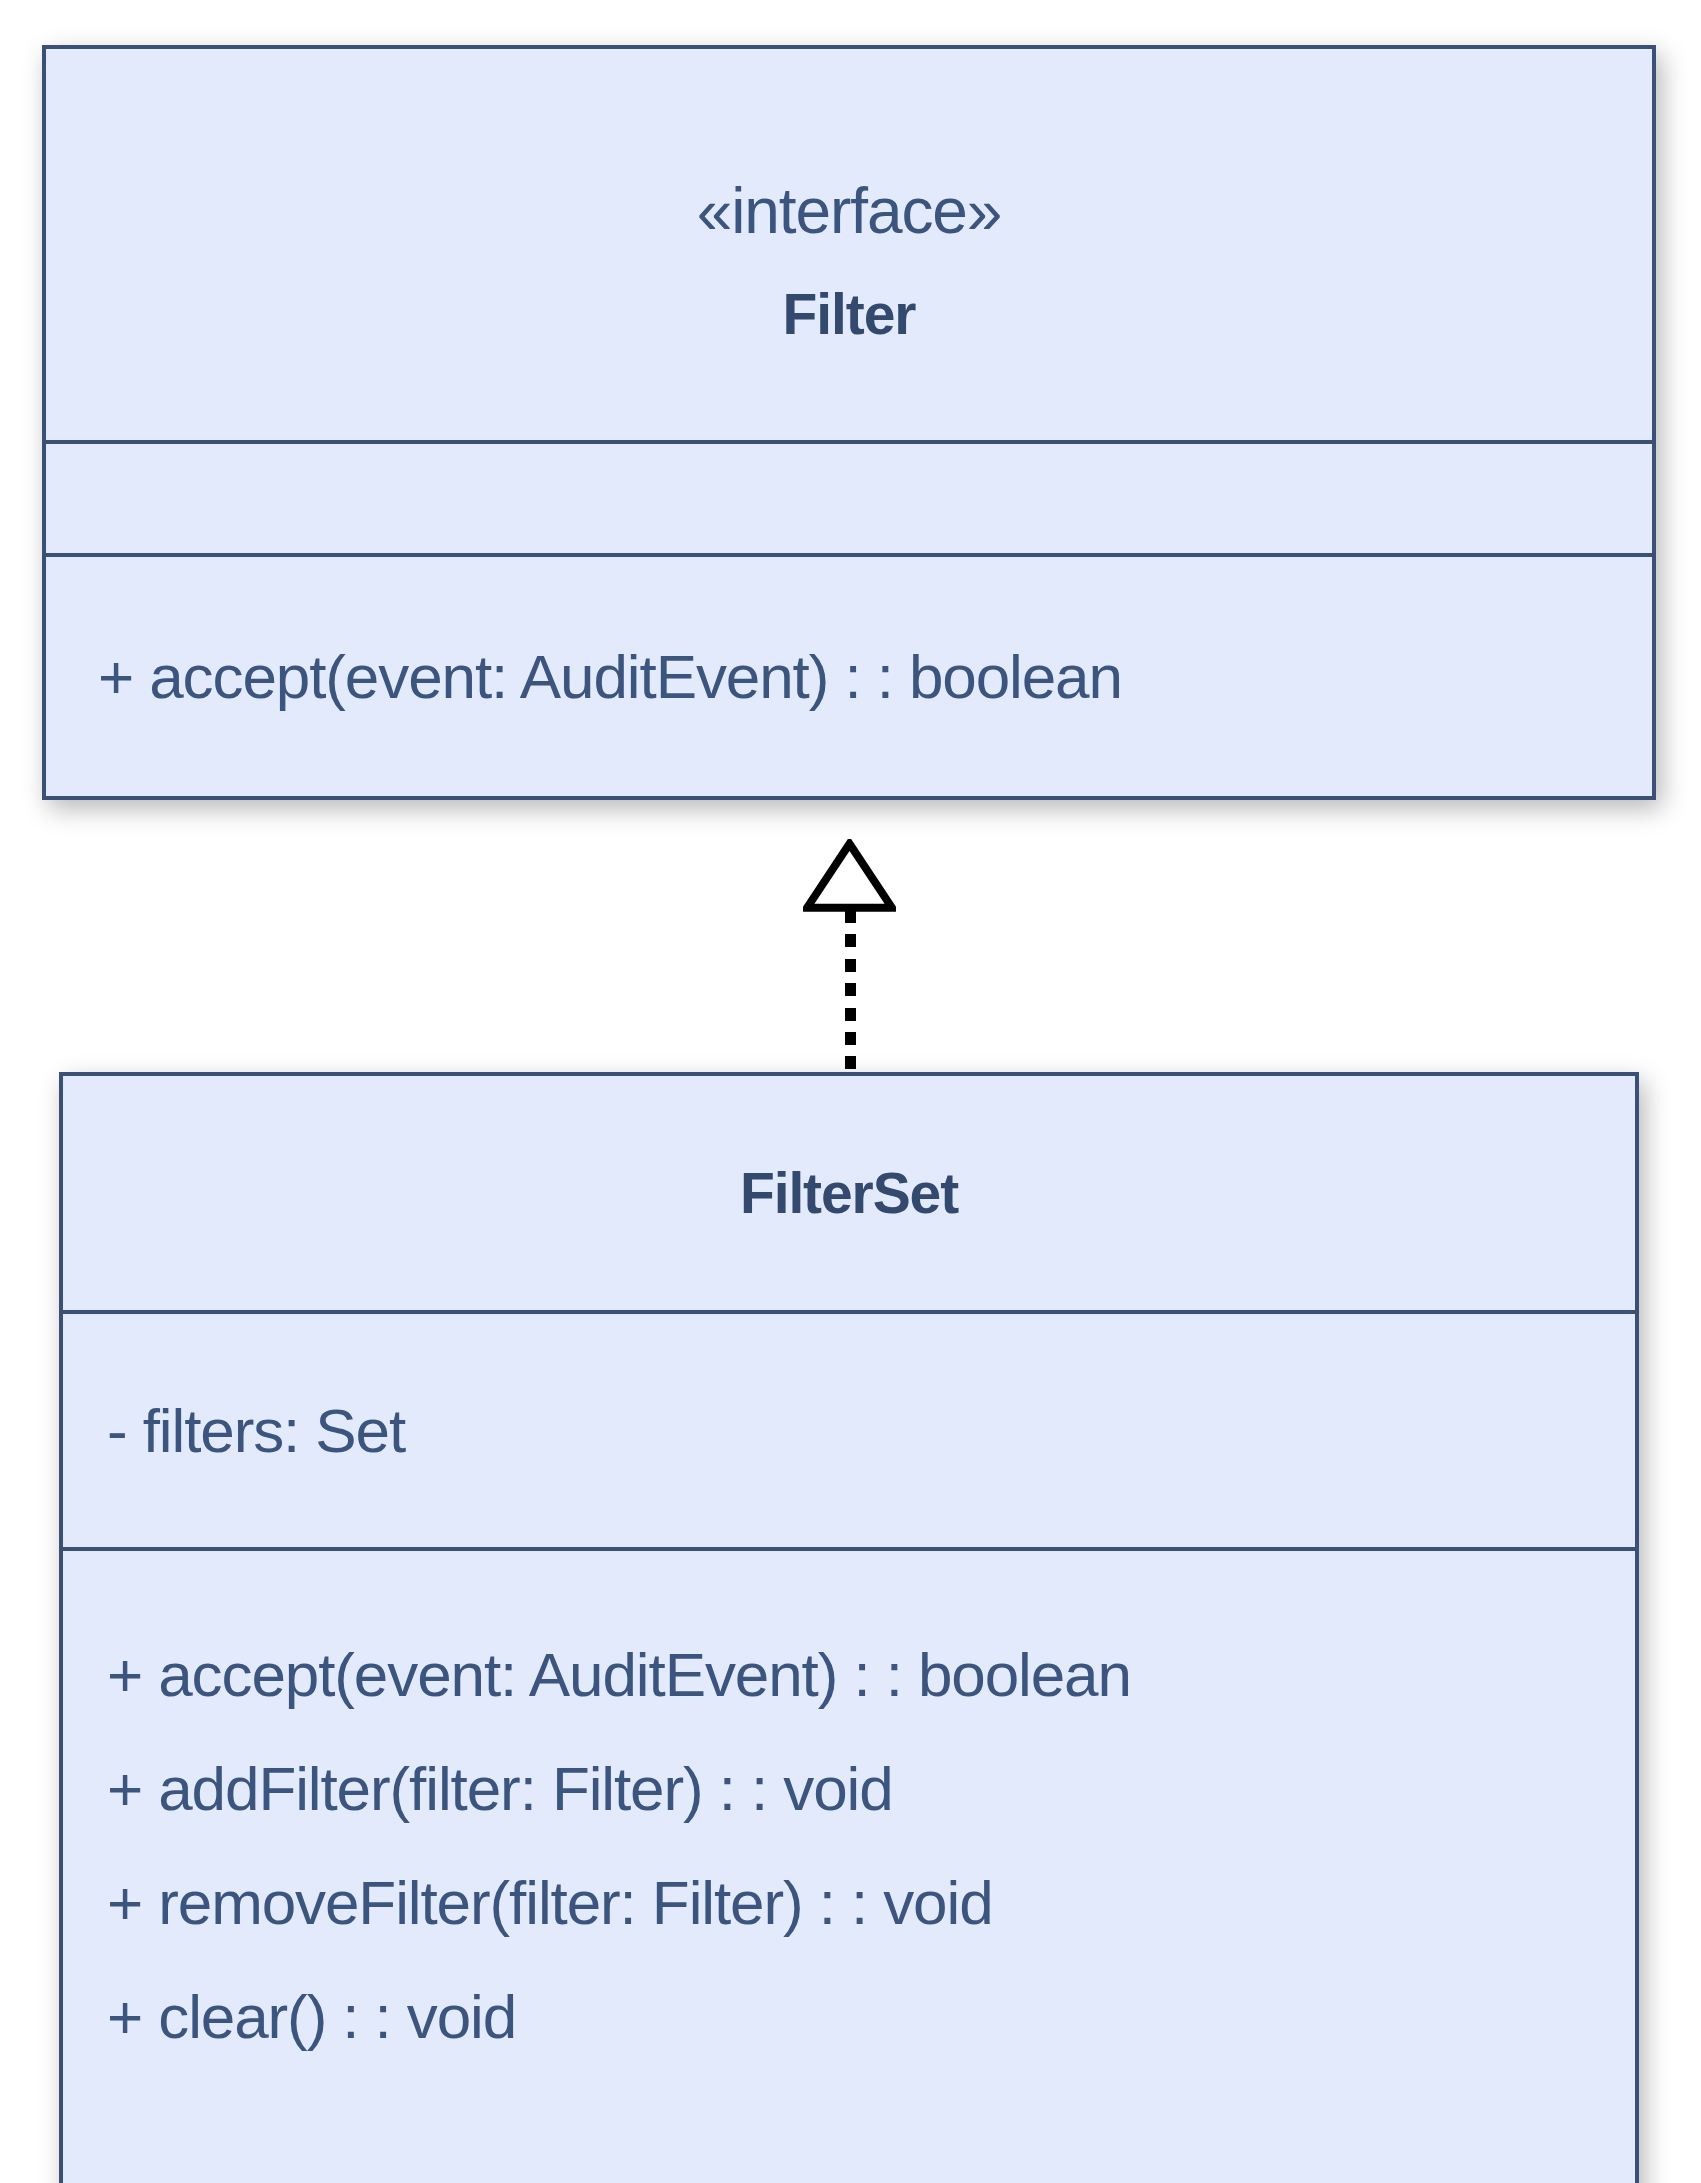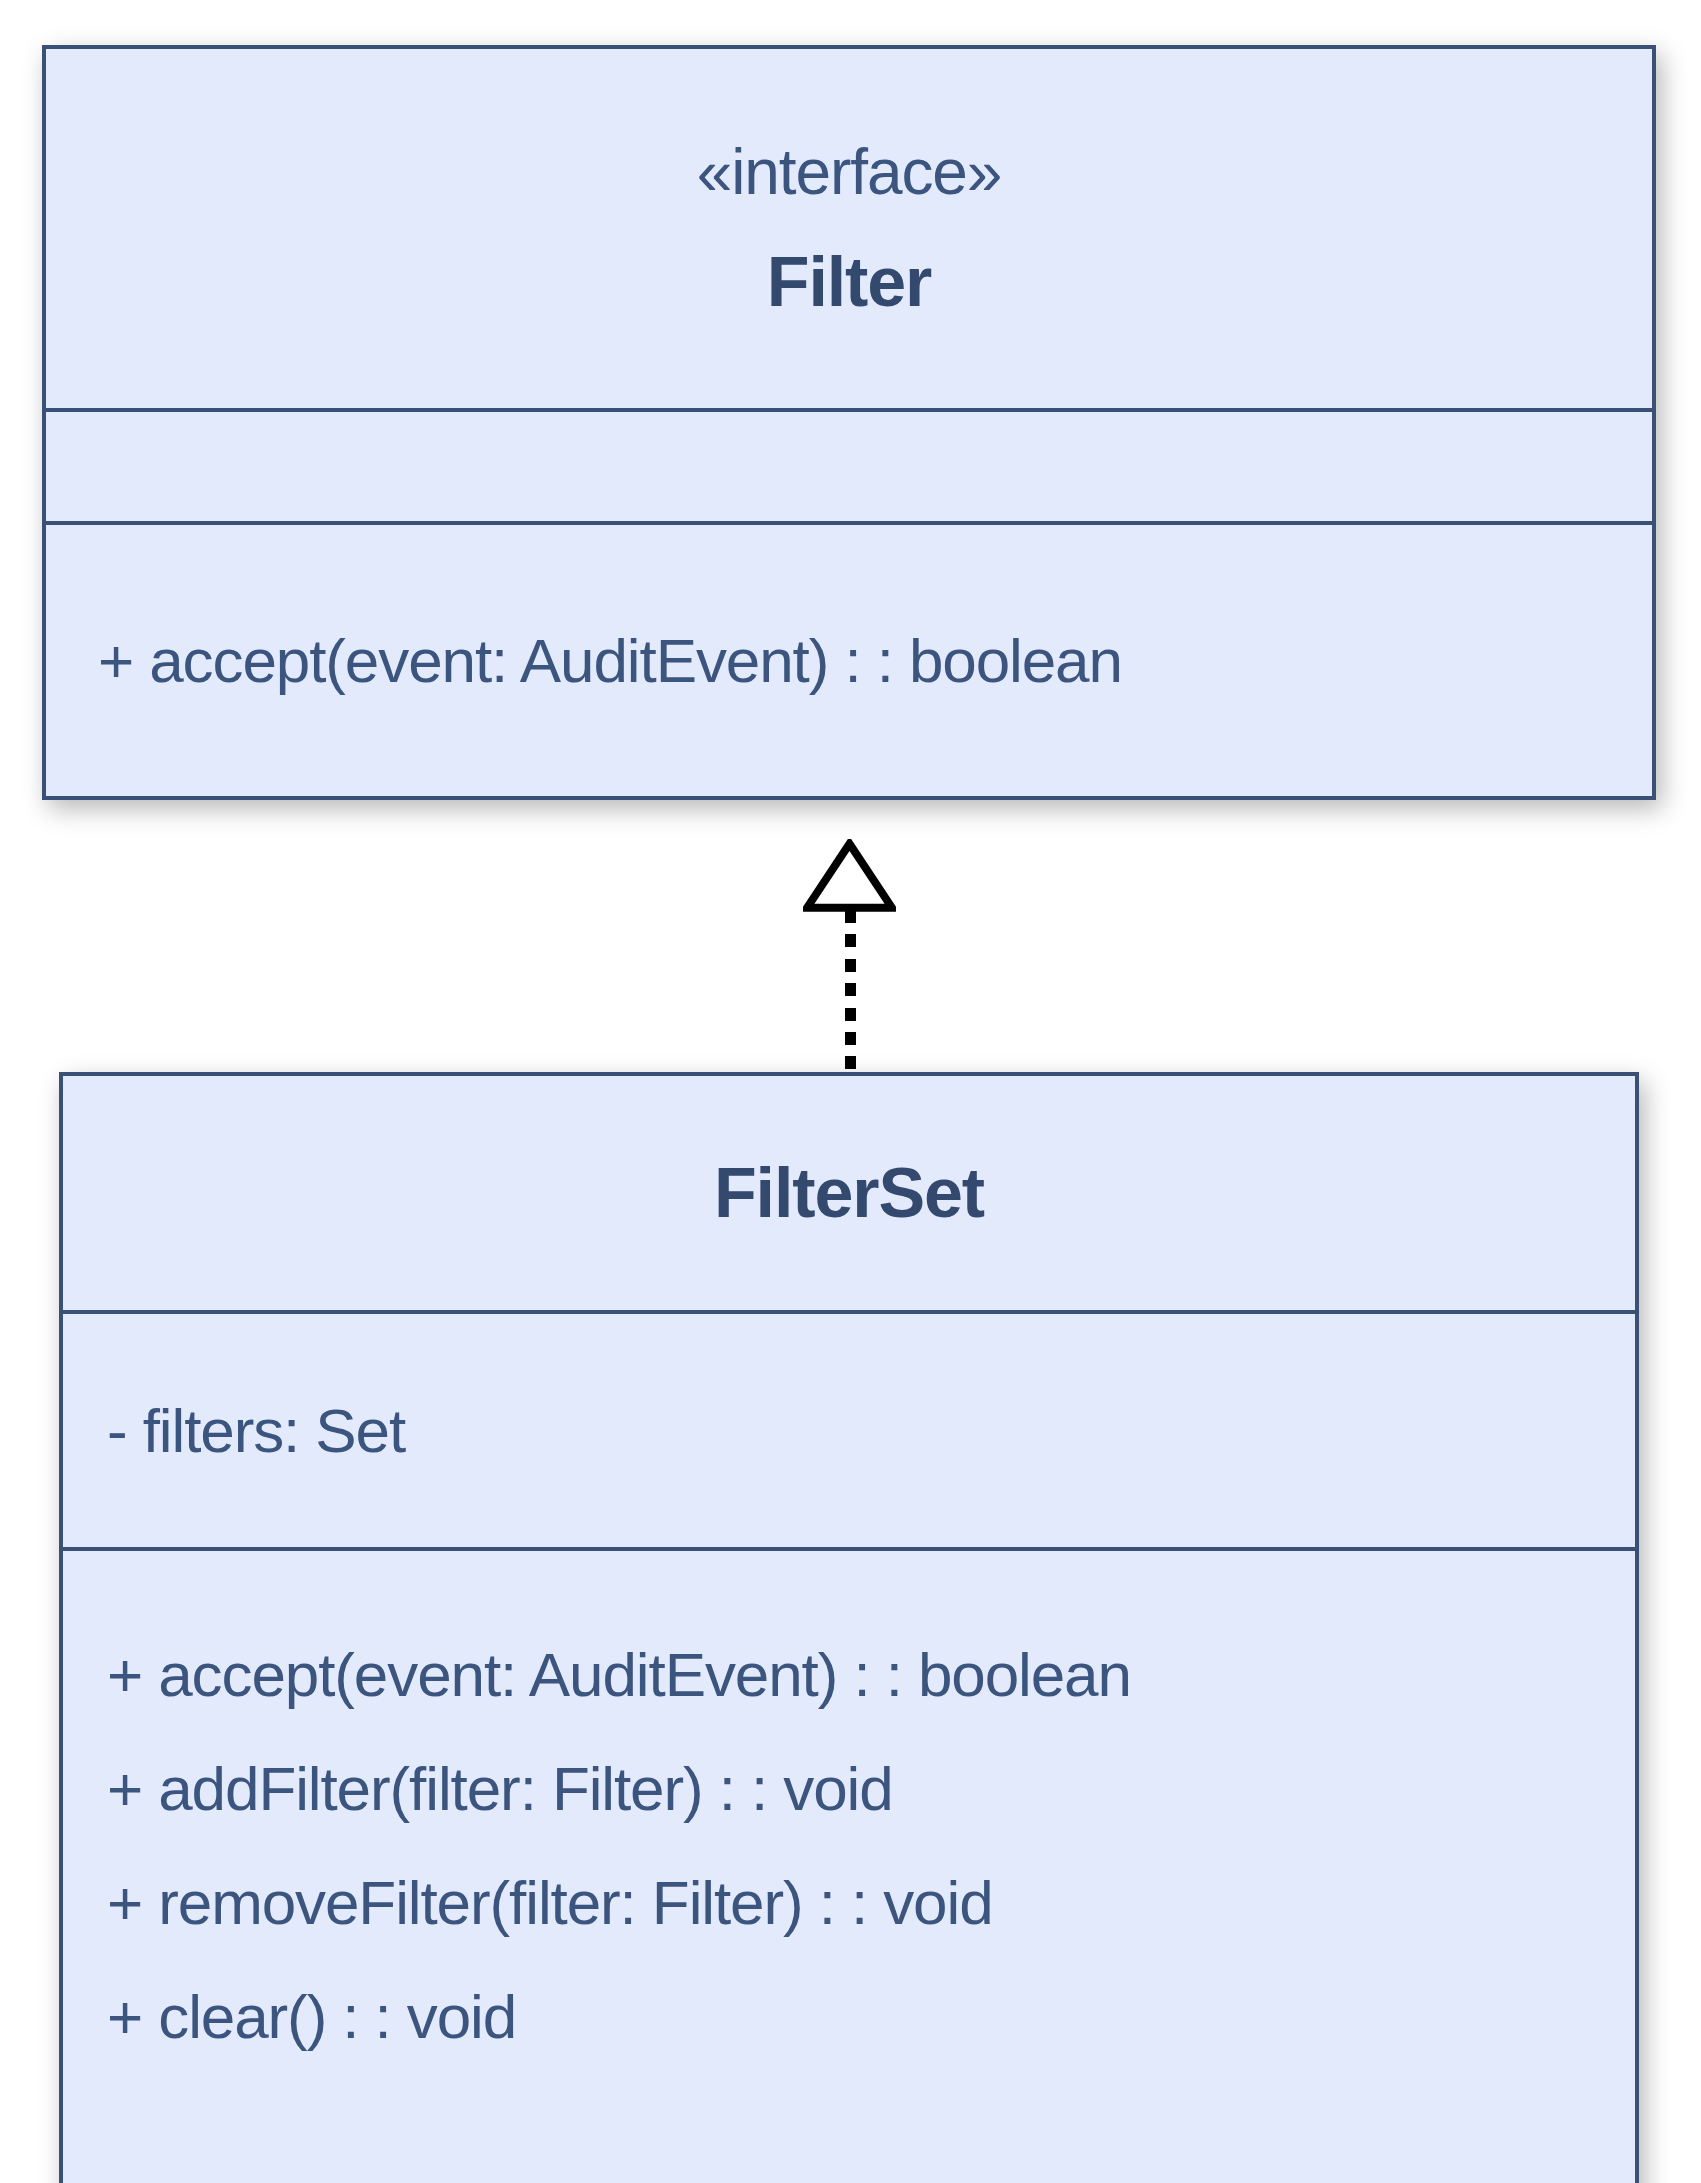--- a/index.html
+++ b/index.html
@@ -51,31 +51,31 @@
   .compartment.divided {
     border-bottom: 4px solid var(--border, #3a5076);
   }
 
   
   .c-title {
     align-items: center;
     justify-content: center;
     text-align: center;
   }
-  #class-filter .c-title   { height: 363px; gap: 43px; }
+  #class-filter .c-title   { height: 363px; gap: 43px; margin-top: 32px; }
   #class-filterset .c-title{ height: 238px; }
 
   .stereotype {
     font-size: 64px;
     letter-spacing: -1.1px;
     color: var(--text, #3c557e);
     line-height: 1.0;
   }
   .class-name {
-    font-size: 70px;
+    font-size: 57px;
     font-weight: bold;
     letter-spacing: -1.1px;
     color: var(--title, #34496e);
     line-height: 1.0;
   }
 
   
   #class-filter .c-attrs    { height: 113px; }
   #class-filterset .c-attrs { height: 237px; justify-content: center; }
   .c-methods { flex: 1 1 auto; }

